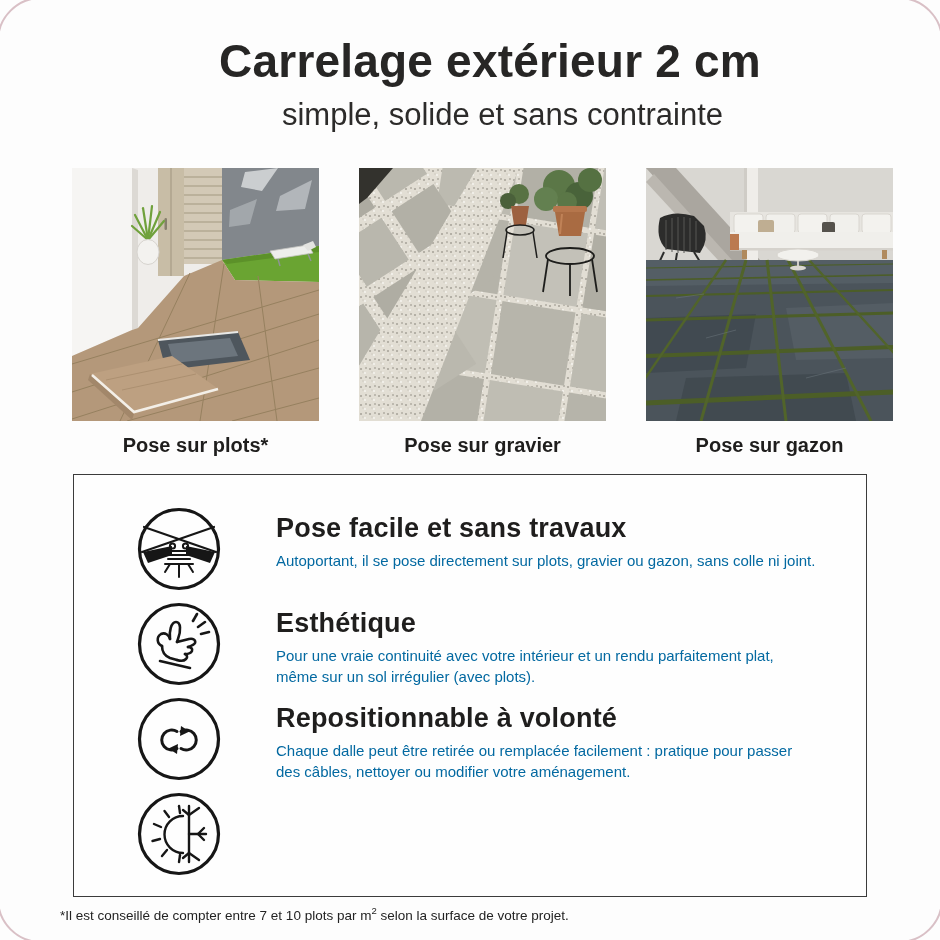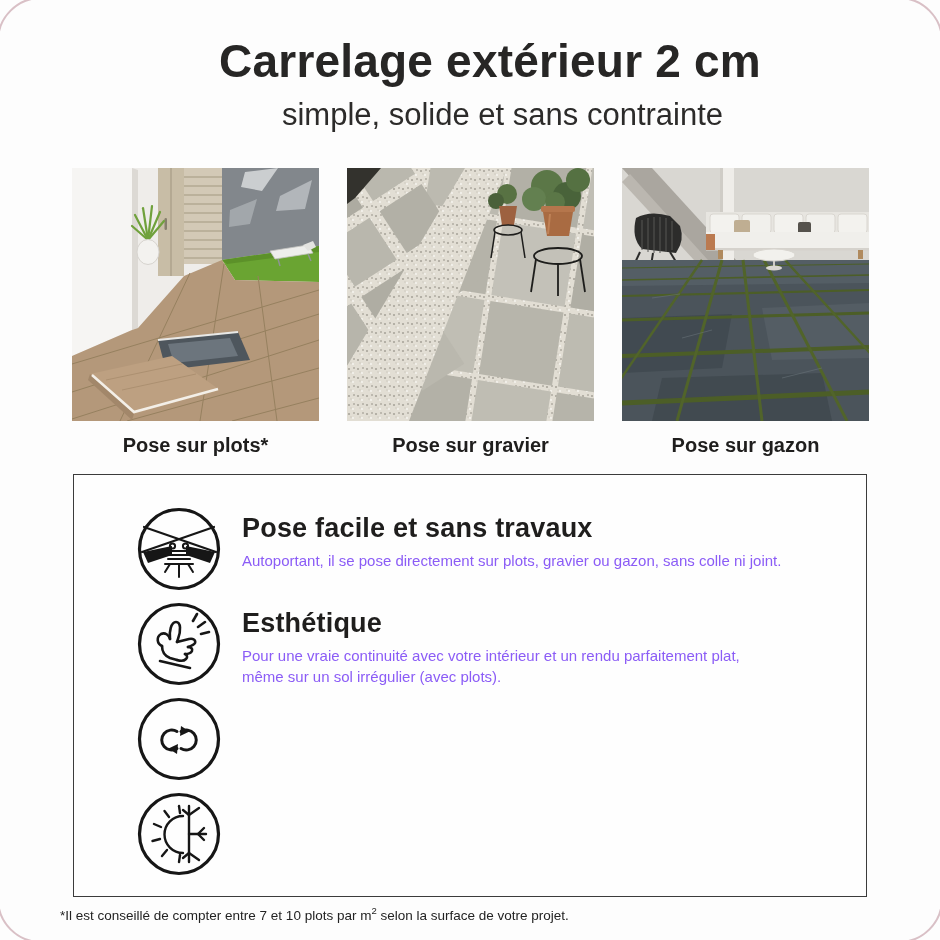--- a/index.html
+++ b/index.html
@@ -10,35 +10,35 @@
   }
   .canvas { position:relative; width:940px; height:940px; background:#fdfdfd; overflow:hidden; }
   .rounded-frame {
     position:absolute; inset:-3px; border:2px solid #d9c0c6;
     border-radius:44px; pointer-events:none; z-index:5;
   }
   .header { position:absolute; top:34px; left:0; width:940px; text-align:center;margin-left:20px; }
   .title { font-size:46px; font-weight:700; letter-spacing:0.2px; color:#272625; }
   .subtitle { font-size:31px; font-weight:400; margin-top:9px; color:#2c2b2a;padding-left:25px; }
 
-  .images-row { position:absolute; top:168px; left:72px; width:797px; display:flex; gap:28px; }
+  .images-row { position:absolute; top:168px; left:72px; width:797px; display:flex; gap:40px; }
   .figure { width:247px; }
   .photo { width:247px; height:253px; overflow:hidden; background:#e8e6e2; }
   .photo svg { display:block; }
   .caption { text-align:center; font-size:20px; font-weight:700; margin-top:13px; color:#1f1e1d; }
 
   .features-box {
     position:absolute; left:73px; top:474px; width:794px; height:423px;
     border:1.5px solid #3b3b3b; background:#fefefe; padding:31px 20px 0 62px;
   }
-  .feature { display:flex; align-items:flex-start; gap:20px; height:95px; }
+  .feature { display:flex; align-items:flex-start; gap:54px; height:95px; }
   .feature-icon { width:86px; height:86px; flex:0 0 86px; }
   .feature-text { padding-top:7px; }
   .feature-title { font-size:27px; font-weight:700; color:#1f1e1d; letter-spacing:0.2px; }
-  .feature-desc { font-size:15px; line-height:1.38; margin-top:7px; color:#8b5cf6; white-space:pre-line; }
+  .feature-desc { font-size:15px; line-height:1.38; margin-top:7px; color:#0369a1; white-space:pre-line; }
 
   .footnote { position:absolute; left:60px; top:905px; font-size:13.5px; color:#232323; }
   .footnote sup { font-size:9.5px; }
 </style>
 </head>
 <body>
 
 <div class="canvas">
   <div class="rounded-frame"></div>
 
@@ -326,20 +326,25 @@
         <svg width="86" height="86" viewBox="0 0 86 86">
           <circle cx="43" cy="43" r="39.5" fill="none" stroke="#161616" stroke-width="3.2"></circle>
           <g stroke="#161616" stroke-width="3" fill="none" stroke-linecap="round">
             <path d="M41 35.5 a10 10 0 1 0 0 17"></path>
             <path d="M45 52.5 a10 10 0 1 0 0 -17"></path>
           </g>
           <polygon points="45,30 53.5,35.5 44,40" fill="#161616"></polygon>
           <polygon points="41,58 32.5,52.5 42,48" fill="#161616"></polygon>
         </svg>
       </span>
+      <div class="feature-text">
+        <div class="feature-title">Repositionnable à volonté</div>
+        <div class="feature-desc">Chaque dalle peut être retirée ou remplacée facilement : pratique pour passer
+des câbles, nettoyer ou modifier votre aménagement.</div>
+      </div>
     </div>
 
     <div class="feature">
       <span class="feature-icon">
         <svg width="86" height="86" viewBox="0 0 86 86">
           <circle cx="43" cy="43" r="39.5" fill="none" stroke="#161616" stroke-width="3.2"></circle>
           <g stroke="#161616" stroke-width="2.4" fill="none" stroke-linecap="round">
             <path d="M47 25 a18.5 18.5 0 0 0 0 37"></path>
             <line x1="44" y1="64" x2="43" y2="71"></line>
             <line x1="31" y1="59" x2="26" y2="65"></line>

